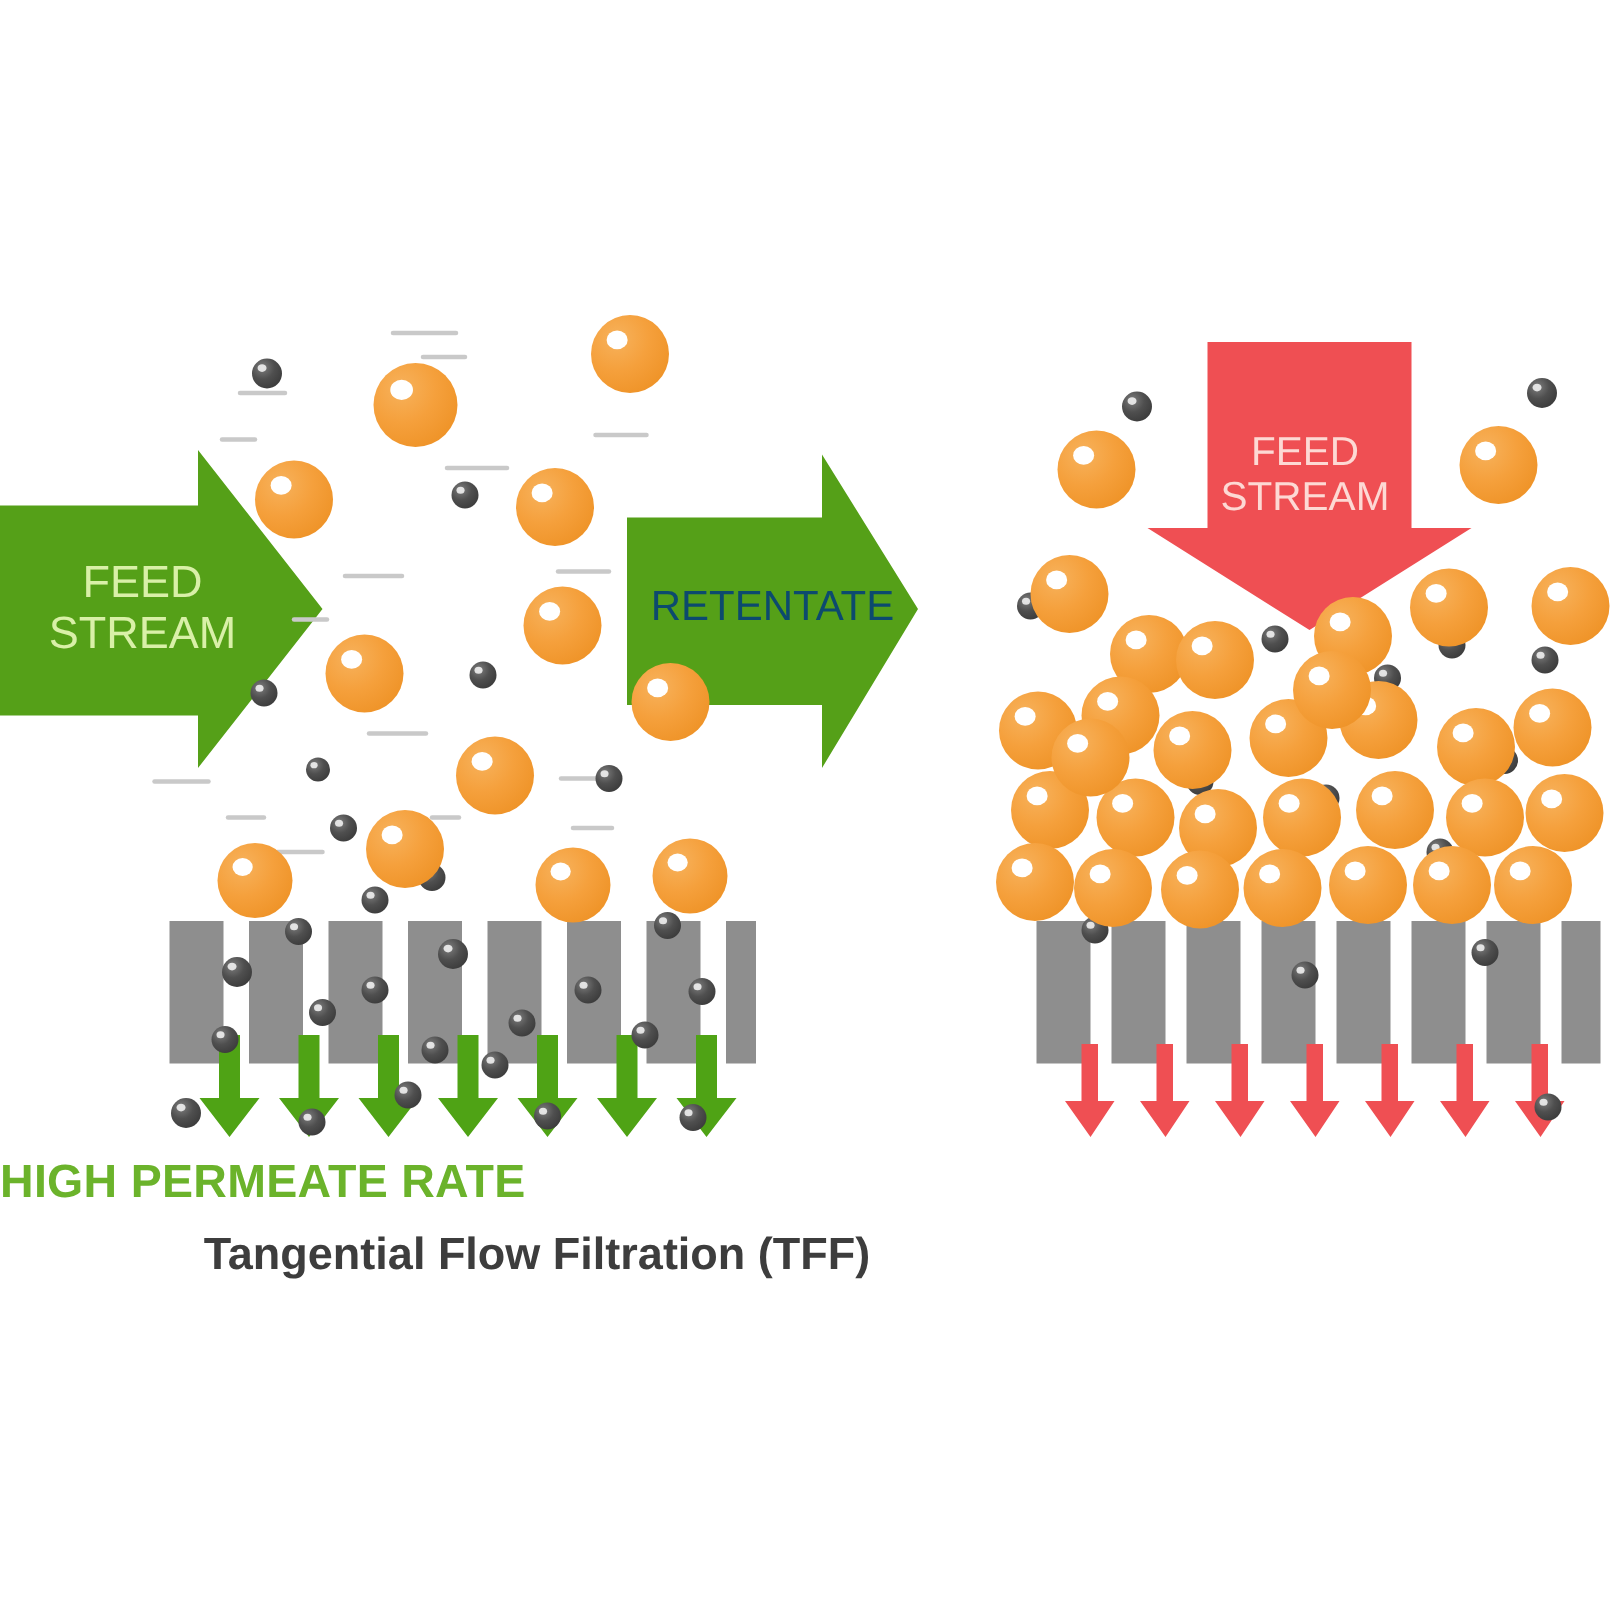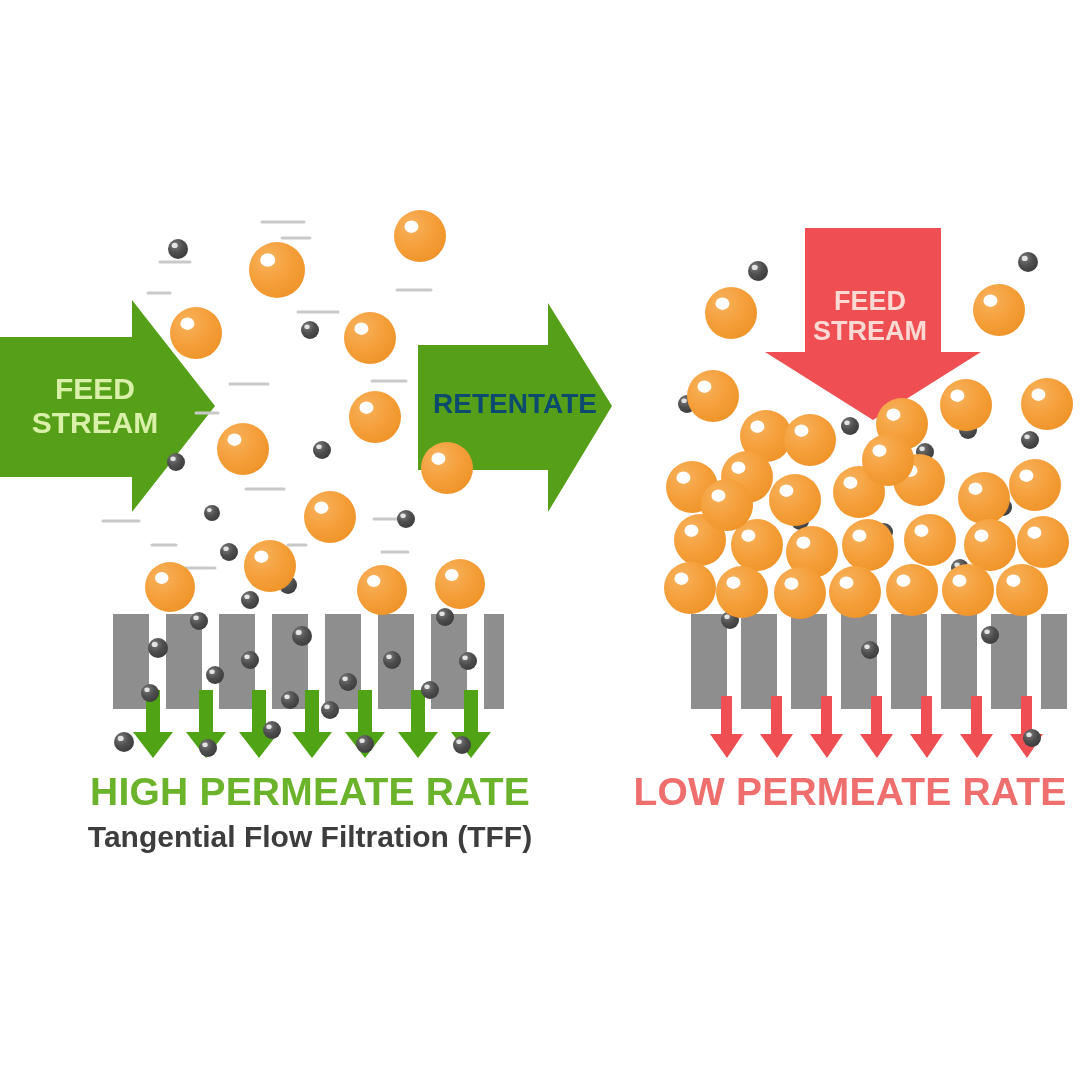--- a/index.html
+++ b/index.html
@@ -26,49 +26,49 @@
     top: 0;
     width: 1080px;
     height: 1080px;
     pointer-events: none;
   }
 
   
   .rate-label {
     position: absolute;
     width: 100%;
-    text-align: center;
-    font-size: 39px;
+    font-size: 31px;
     font-weight: 700;
     letter-spacing: 0.2px;
     white-space: nowrap;
   }
   .rate-high { color: #6bb32b; }
   .rate-low  { color: #ef6f6f; }
 
   .method-label {
     position: absolute;
     width: 100%;
     text-align: center;
     font-size: 30px;
     font-weight: 600;
     color: #3d3d3d;
     white-space: nowrap;
+    padding-left: 48px;
   }
 
   #tff-rate    { left: 0;   top: 770px; width: 620px; }
   #tff-method  { left: 0;   top: 820px; width: 620px; }
   #dead-rate   { left: 620px; top: 770px; width: 460px; }
   #dead-method { left: 620px; top: 820px; width: 460px; }
 
   
   .arrow-text {
     position: absolute;
     text-align: center;
-    font-weight: 700;
+    font-weight: 400;
     line-height: 1.12;
     white-space: pre-line;
     pointer-events: none;
   }
   #feed-left-text {
     left: 10px;
     top: 372px;
     width: 170px;
     font-size: 30px;
     color: #d9f0a8;
@@ -536,16 +536,15 @@
 
   <div class="arrow-text" id="retentate-text">RETENTATE</div>
 
   <div class="arrow-text" id="feed-right-text">FEED
 STREAM</div>
 
   <div class="rate-label rate-high" id="tff-rate">HIGH PERMEATE RATE</div>
 
   <div class="method-label" id="tff-method">Tangential Flow Filtration (TFF)</div>
 
-  <div class="rate-label rate-low" id="dead-rate">LOW PERMEATE RATE</div>
 
 
 </div>
 
 </body></html>

